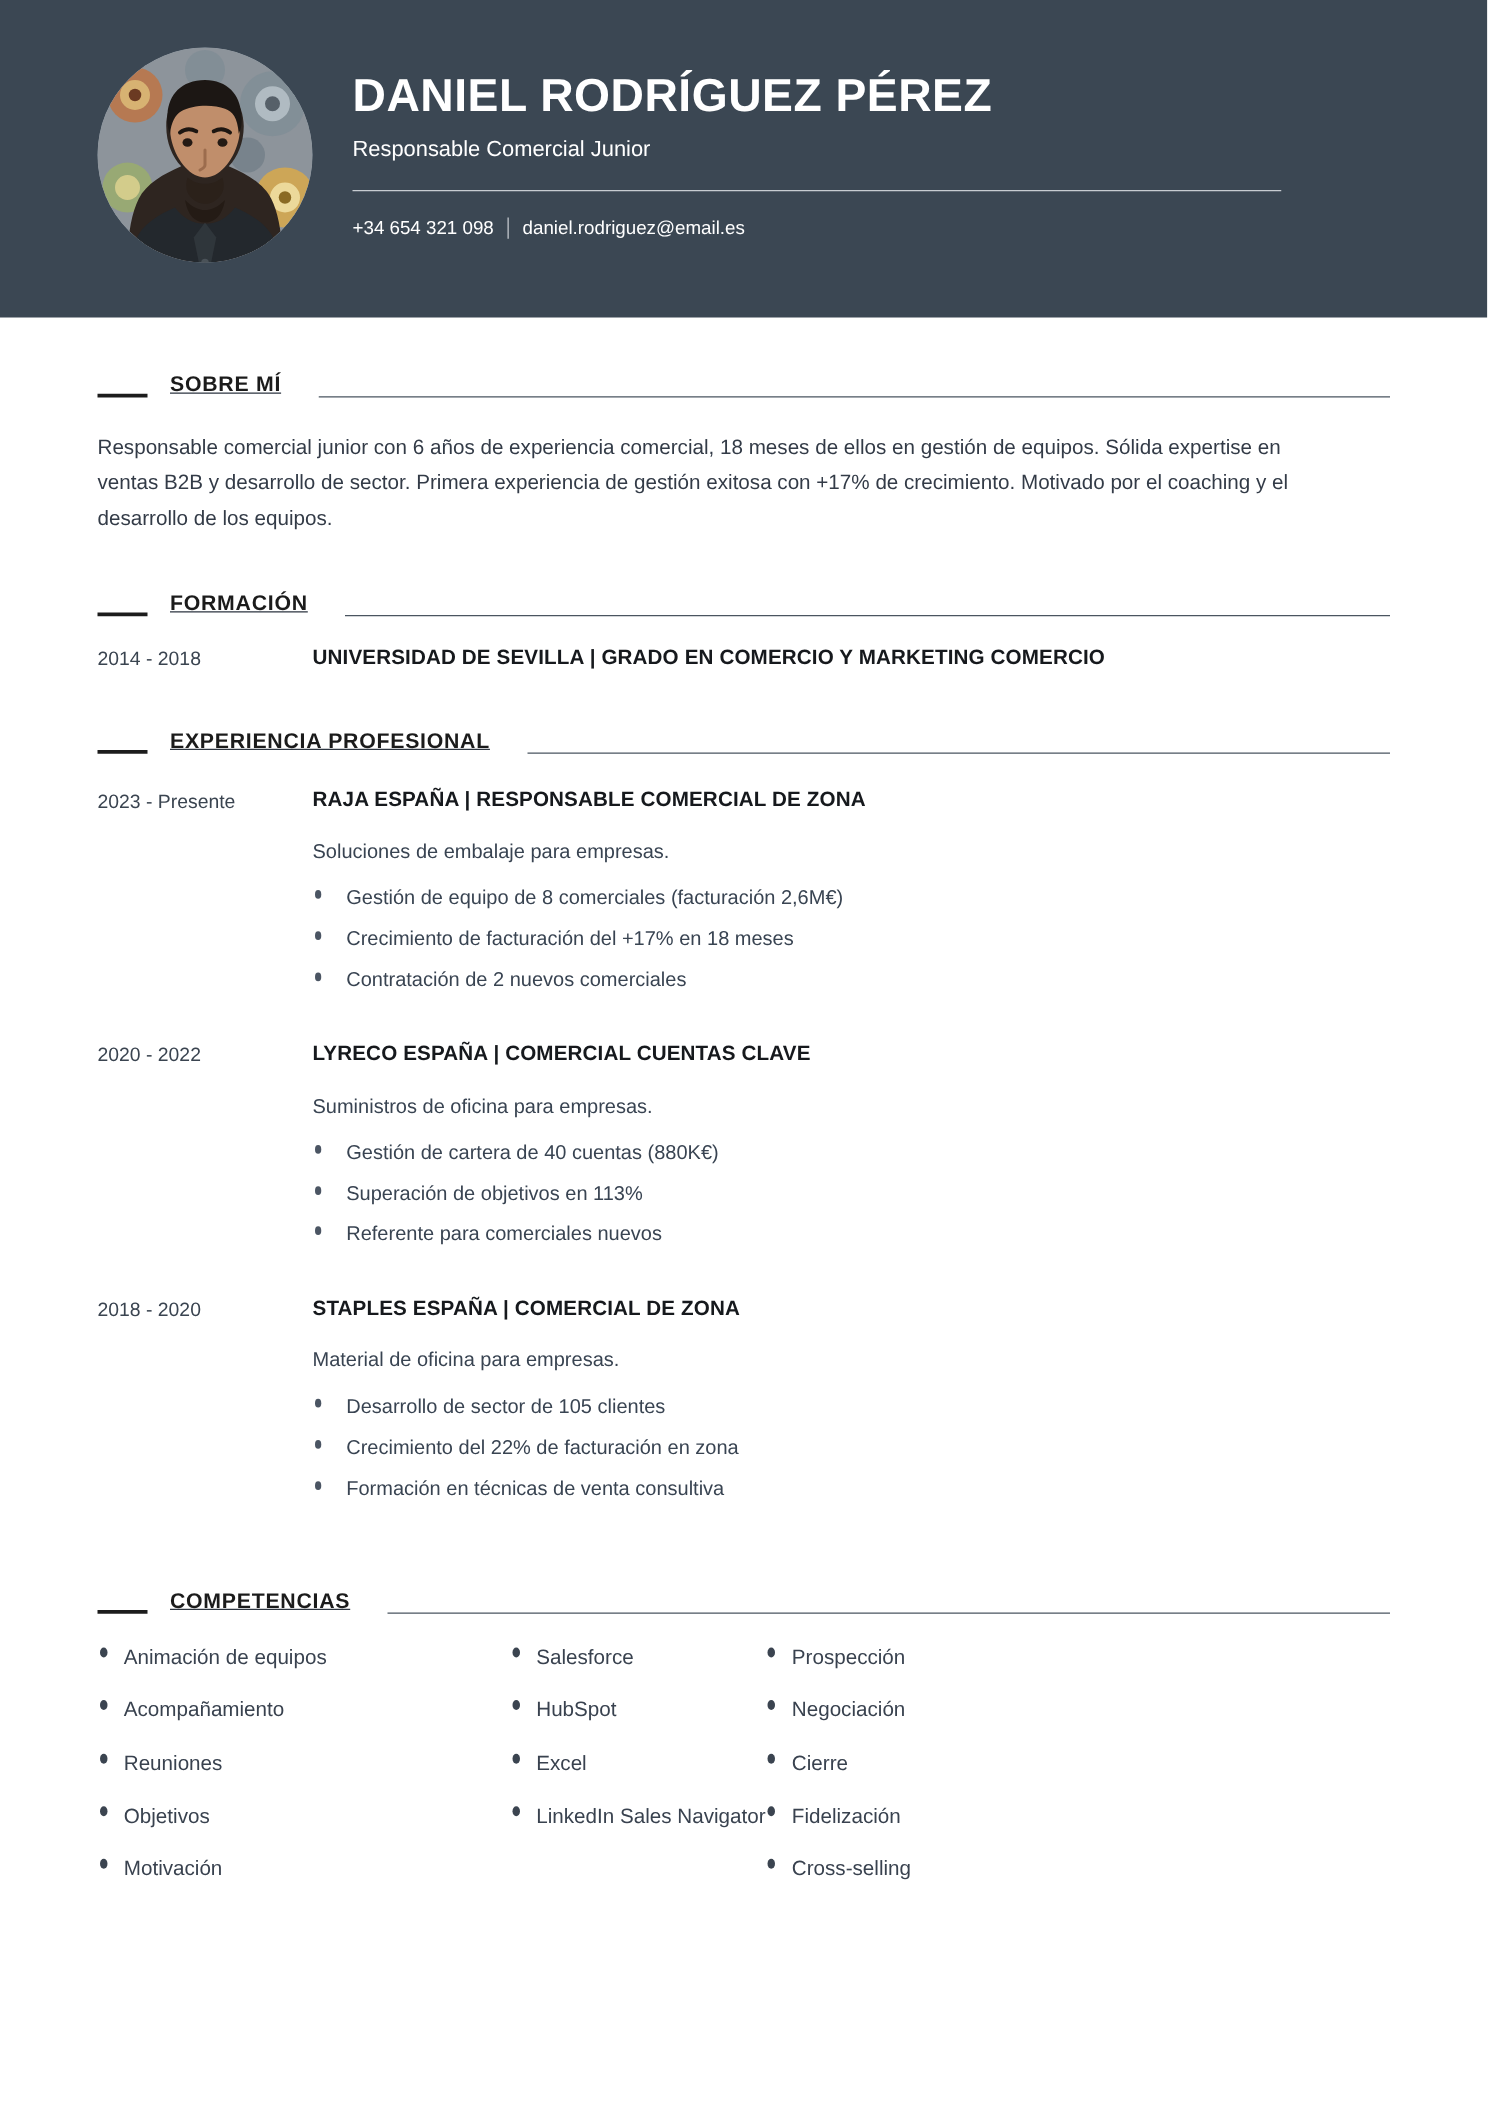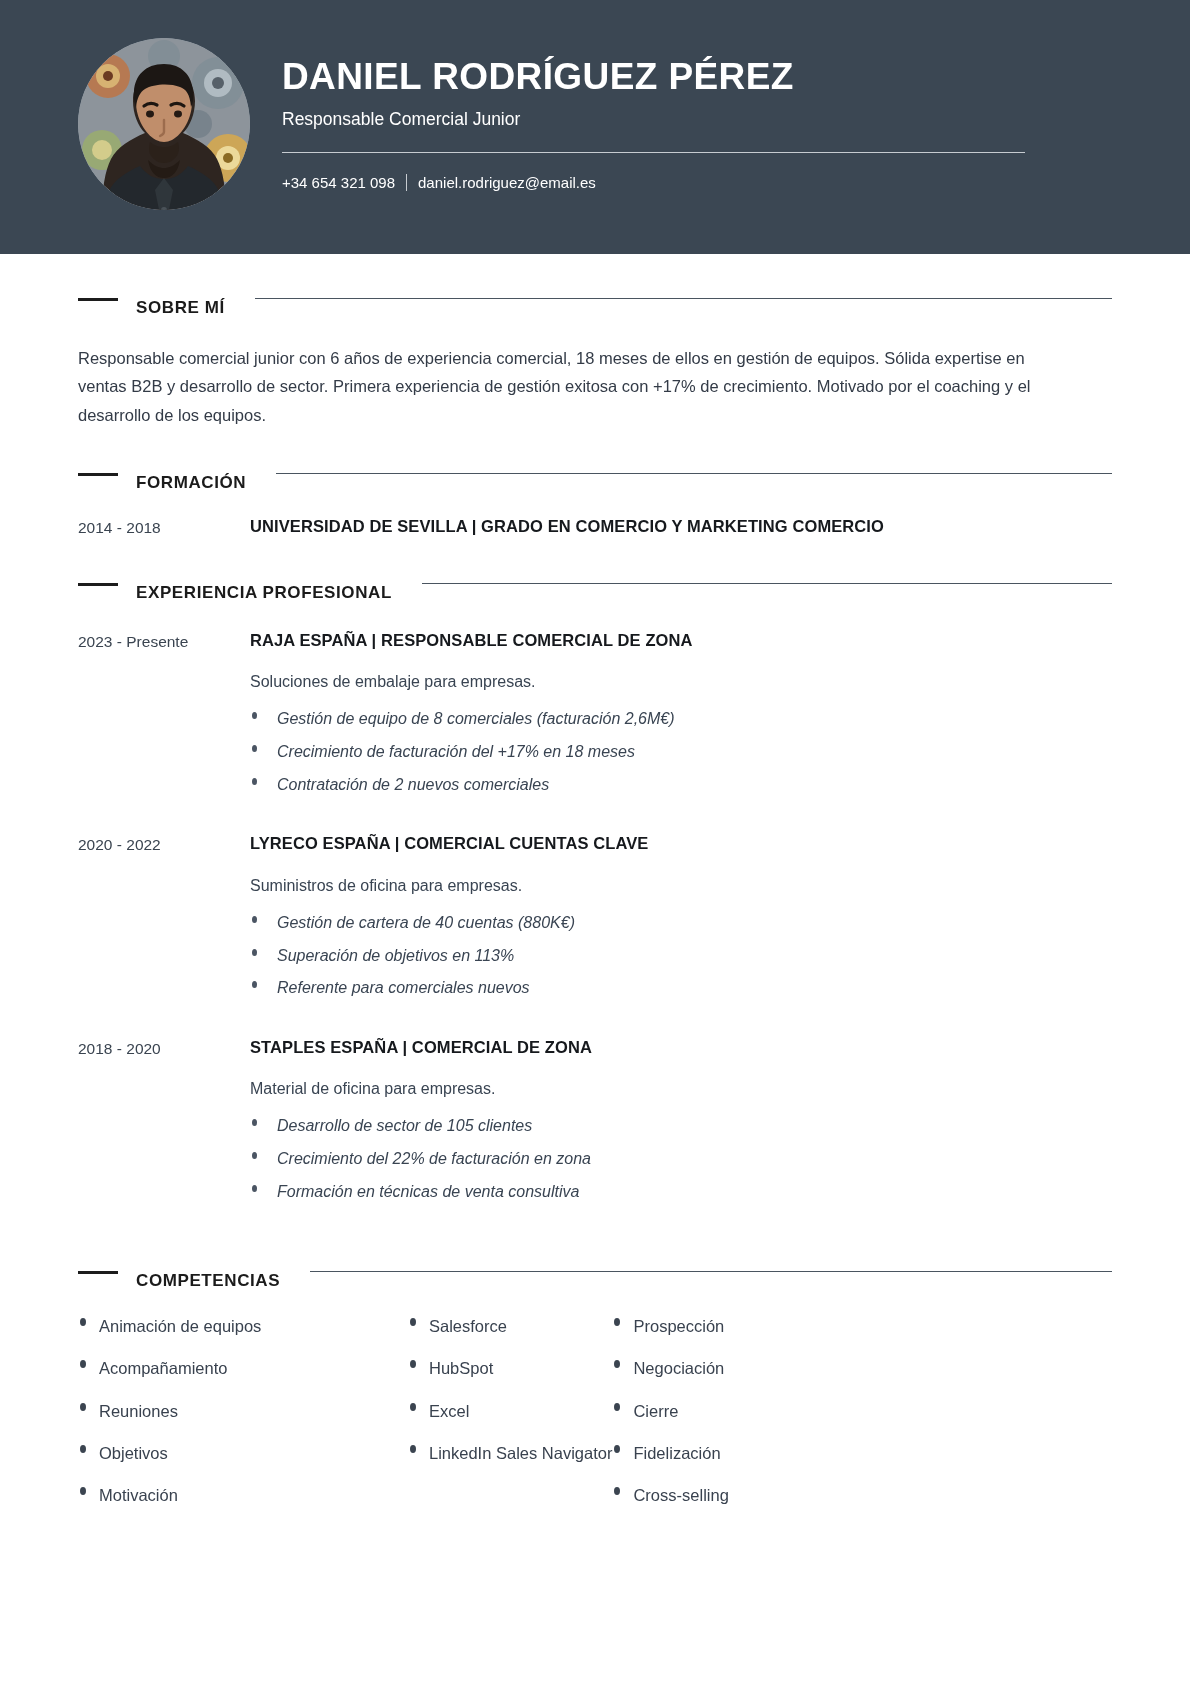--- a/index.html
+++ b/index.html
@@ -80,23 +80,24 @@
     margin: 0 11px;
   }
 
   
   .content {
     padding: 0 78px 0 78px;
   }
 
   .section-head {
     display: flex;
-    align-items: flex-start;
+    align-items: flex-end;
     margin-top: 44px;
     margin-bottom: 0;
+    text-decoration: underline;
   }
   .section-dash {
     width: 40px;
     height: 3px;
     background: #1c1c1c;
     flex: 0 0 auto;
     margin-right: 18px;
   }
   .section-title {
     font-size: 17px;
@@ -154,21 +155,20 @@
     margin: 15px 0 0 0;
     padding: 0;
   }
   .bullets li {
     position: relative;
     padding-left: 27px;
     font-size: 16px;
     color: #394452;
     line-height: 1.35;
     margin-bottom: 11px;
-    font-style: italic;
   }
   .bullets li .bullet-dot {
     position: absolute;
     left: 2px;
     top: 4px;
     width: 5px;
     height: 7px;
     border-radius: 50%;
     background: #4b5563;
   }

